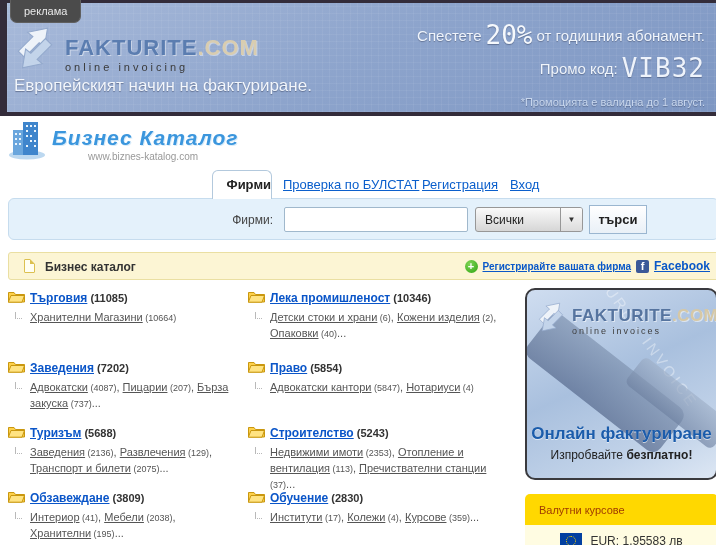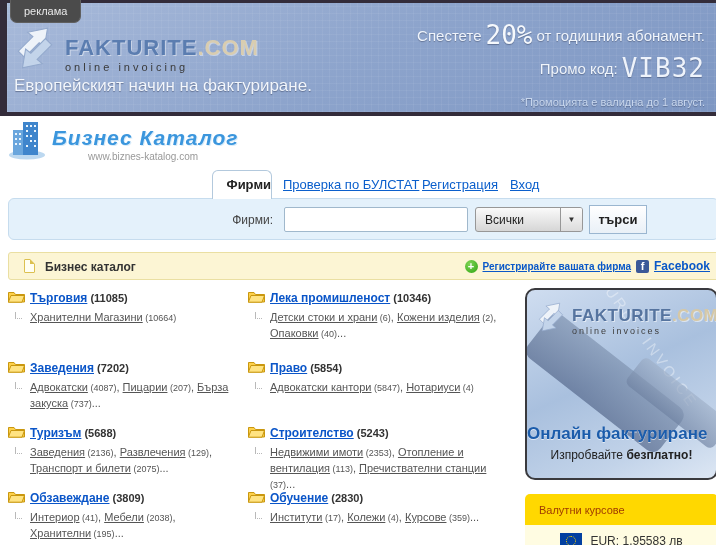--- a/index.html
+++ b/index.html
@@ -100,21 +100,21 @@
   .ad-clip1{position:absolute;left:-6px;top:66px;width:168px;height:54px;border-radius:10px;
     background:linear-gradient(#8397b4,#5c6f92);opacity:.75;transform:rotate(38deg)}
   .ad-clip2{position:absolute;left:96px;top:96px;width:110px;height:34px;border-radius:6px;
     background:linear-gradient(#9fb0c8,#6d80a0);opacity:.65;transform:rotate(38deg)}
   .ad-logo-row{position:absolute;left:8px;top:10px;display:flex}
   .ad-logo-text{margin-left:5px;padding-top:6px;white-space:nowrap}
   .ad-name{font-size:17px;font-weight:bold;color:#56749f;letter-spacing:.5px;
     text-shadow:1px 1px 0 rgba(255,255,255,.55)}
   .ad-tld{color:#d6c8a6}
   .ad-tag{font-size:9px;letter-spacing:2px;color:#3d3d3d}
-  .ad-headline{position:absolute;left:0;right:0;top:134px;font-size:17px;
+  .ad-headline{position:absolute;left:0;right:0;top:134px;text-align:center;font-size:17px;
     font-weight:bold;color:#1b5cab;text-shadow:0 1px 0 rgba(255,255,255,.6)}
   .ad-cta{position:absolute;left:0;right:0;top:158px;text-align:center;font-size:12px;color:#222}
 
   
   #currency-box{position:absolute;left:525px;top:494px;width:193px;height:70px;border-radius:5px 5px 0 0;overflow:hidden}
   #currency-header{background:#ffd800;height:31px;font-size:11px;color:#a03c00;padding:10px 8px 0 14px}
   #currency-body{background:#fffce2;height:40px;display:flex;justify-content:center;padding-top:8px}
   #eu-flag{width:22px;height:15px;background:#0340a0;position:relative;margin-right:8px;flex:0 0 auto}
   #eu-flag::after{content:"";position:absolute;left:6px;top:3px;width:8px;height:8px;
     border:1px dotted #ffd800;border-radius:50%}

